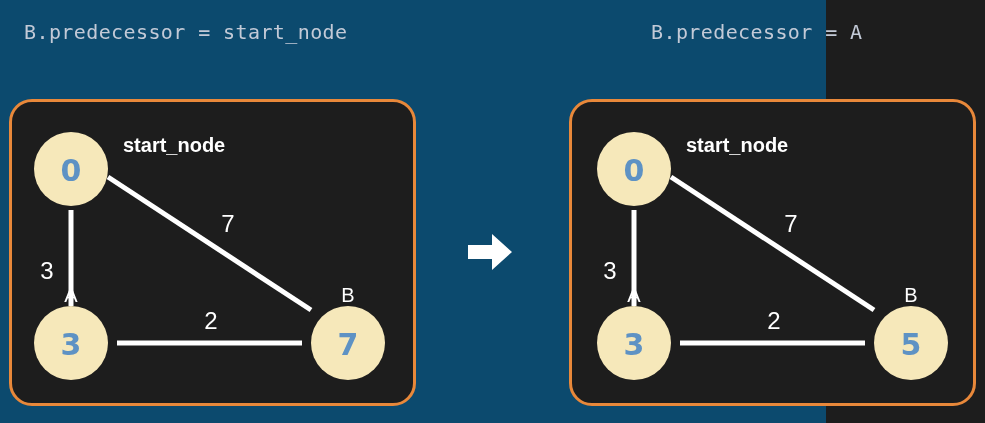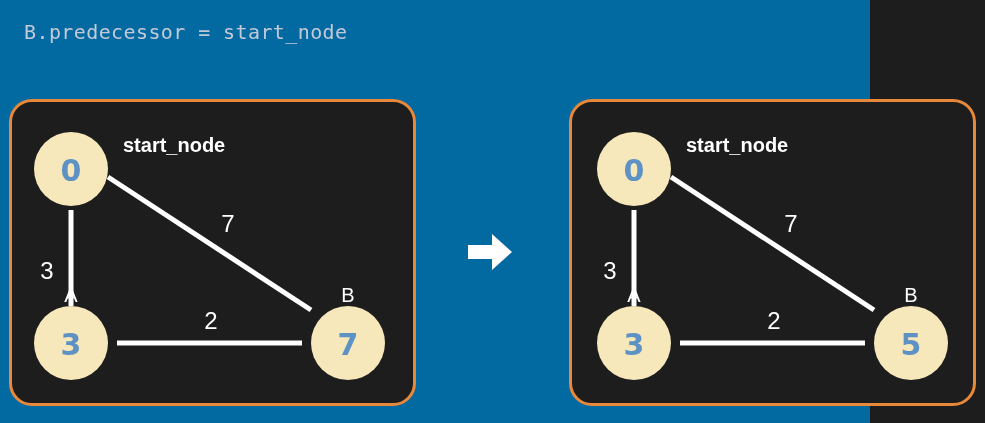--- a/index.html
+++ b/index.html
@@ -11,22 +11,21 @@
   body {
     width: 985px;
     height: 423px;
     overflow: hidden;
     font-family: "Liberation Sans", sans-serif;
   }
   #canvas {
     position: relative;
     width: 826px;
     height: 423px;
-    background: #0369a1;
-    padding-left: 44px;
+    background: #0c4a6e;
   }
 
   
   .panel-title {
     position: absolute;
     top: 20px;
     font-family: "DejaVu Sans Mono", "Liberation Mono", monospace;
     font-size: 20px;
     font-weight: 400;
     color: #c3cad7;
@@ -105,20 +104,21 @@
     height: 36px;
   }
 </style>
 </head>
 <body>
 
 <div id="canvas">
 
   <div class="panel-title" id="title-left">B.predecessor = start_node</div>
 
+  <div class="panel-title" id="title-right">B.predecessor = A</div>
 
   <div class="panel" id="panel-left">
     <svg class="graph-svg" viewBox="0 0 401 301">
 
       <line class="edge-line" x1="59" y1="108" x2="59" y2="204"></line>
       <line class="edge-line" x1="96" y1="75" x2="299" y2="208"></line>
       <line class="edge-line" x1="105" y1="241" x2="290" y2="241"></line>
 
       <text class="edge-weight" x="35" y="177">3</text>
       <text class="edge-weight" x="216" y="130">7</text>

